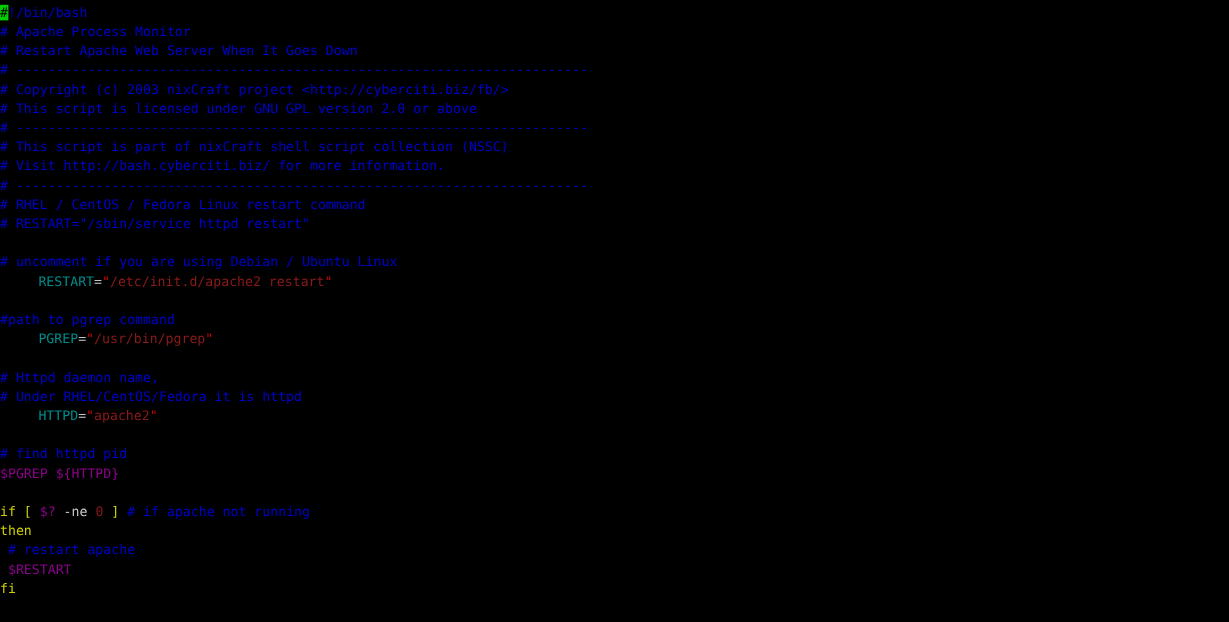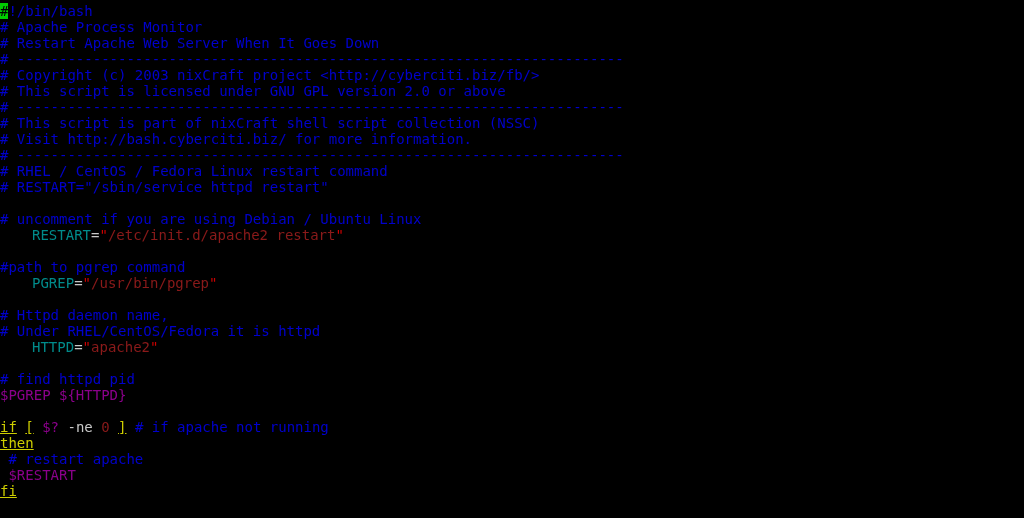--- a/index.html
+++ b/index.html
@@ -19,38 +19,38 @@
     height: 518px;
     background: #000000;
     padding: 0;
     margin: 0;
     position: relative;
     box-sizing: border-box;
   }
   .line {
     height: 16px;
     line-height: 16px;
-    font-size: 14px;
+    font-size: 11px;
     letter-spacing: 0px;
     white-space: pre;
     font-family: "DejaVu Sans Mono", "Liberation Mono", monospace;
     padding: 0;
     margin: 0;
     color: #c0c0c0;
     position: relative;
   }
   .line:first-child { margin-top: 3px; }
 
   
   .c-comment  { color: #0000cd; }   
   .c-ident    { color: #008b8b; padding-left: 32px; }   
   .c-string   { color: #8b1a1a; }   
   .c-quote    { color: #cd0000; }   
   .c-var      { color: #8b008b; }   
-  .c-keyword  { color: #cdcd00; text-decoration: underline; }   
+  .c-keyword  { color: #cdcd00; }   
   .c-number   { color: #8b1a1a; }   
   .c-plain    { color: #c8c8c8; }
 
   .cursor {
     background: #00cd00;
     color: #000000;
     display: inline;
   }
   .blank { height: 16px; }
 </style>

